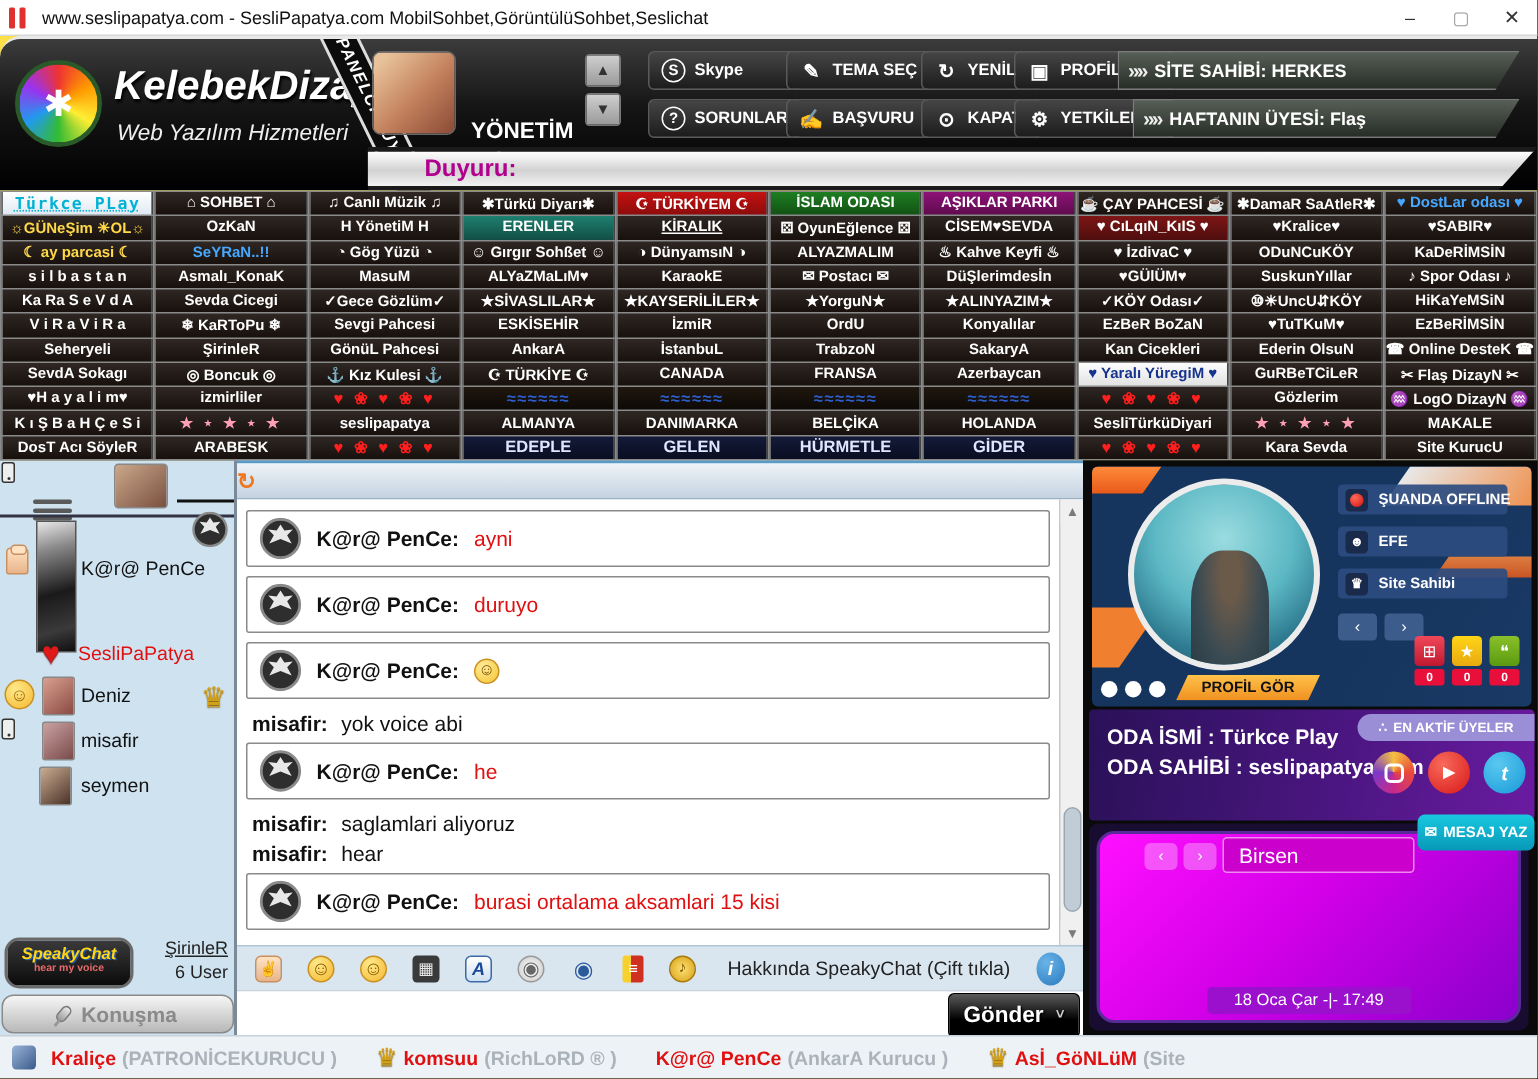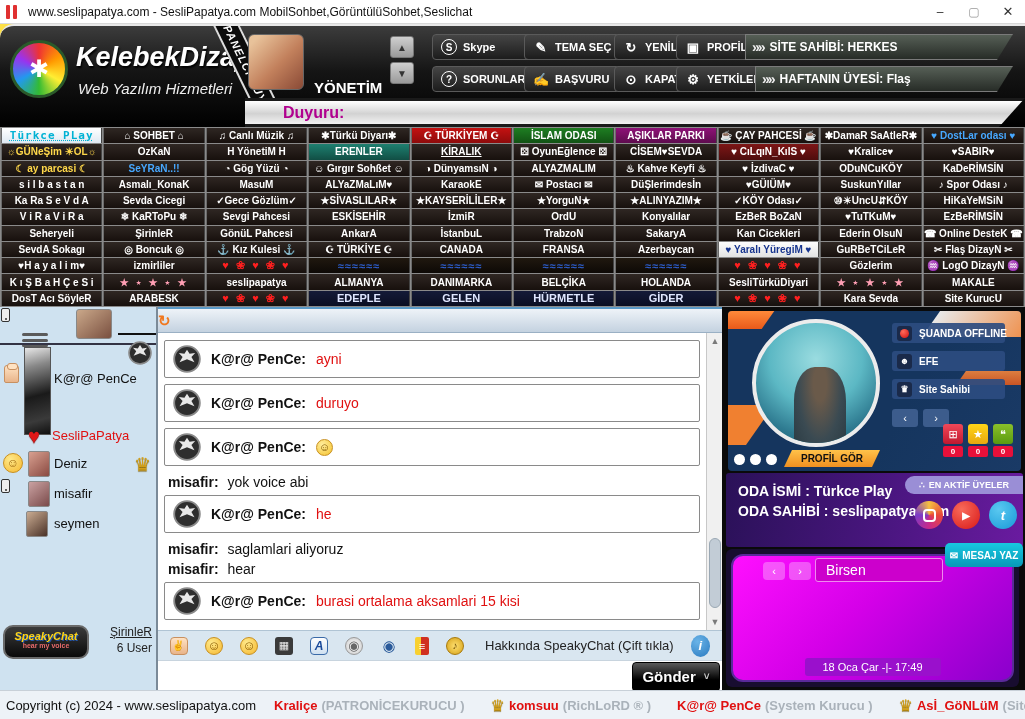--- a/index.html
+++ b/index.html
@@ -432,20 +432,24 @@
       <div class="sb-name" style="left:54px; top:209px;">seymen</div>
 
       <div class="speaky">
         <div class="t1">SpeakyChat</div>
         <div class="t2">hear my voice</div>
       </div>
       <div class="online-wrap">
         <div class="online-label">ŞirinleR</div>
         <div class="online-count">6 User</div>
       </div>
+      <div class="talk-btn">
+        <span class="mic-glyph"></span>
+        <span>Konuşma</span>
+      </div>
     </div>
 
     <div class="chat">
       <div class="chat-header">
         <span class="refresh-ic">↻</span>
       </div>
       <div class="messages" id="messages">
           <div class="msg-box">
             <span class="msg-avatar"><svg viewBox="0 0 24 24" width="100%" height="100%">
                 <circle cx="12" cy="12" r="11" fill="#2e2e2e" stroke="#8a8a8a" stroke-width="1.6"></circle>
@@ -594,35 +598,34 @@
             <span class="an-arrow">›</span>
           </div>
           <div class="birsen">Birsen</div>
           <div class="an-date">18 Oca Çar -|- 17:49</div>
         </div>
       </div>
     </div>
   </div>
 
   <div class="footer" id="footer">
-    <span class="copyright">Copyright (c) 2024 - www.seslipapatya.com</span>
     <span class="site-mini"></span>
     <span id="credits-slot" style="display:flex; align-items:center;">
         <span class="credit" style="margin-left: 4px;">
           <span class="cname">Kraliçe</span>
           <span class="ctitle">(PATRONİCEKURUCU )</span>
         </span>
         <span class="credit" style="margin-left: 26px;">
           <span class="crown-ic">♛</span>
           <span class="cname">komsuu</span>
           <span class="ctitle">(RichLoRD ® )</span>
         </span>
         <span class="credit" style="margin-left: 26px;">
           <span class="cname">K@r@ PenCe</span>
-          <span class="ctitle">(System Kurucu )</span>
+          <span class="ctitle">(AnkarA Kurucu )</span>
         </span>
         <span class="credit" style="margin-left: 26px;">
           <span class="crown-ic">♛</span>
           <span class="cname">Asİ_GöNLüM</span>
           <span class="ctitle">(Site</span>
         </span>
       </span>
 
   </div>
 

